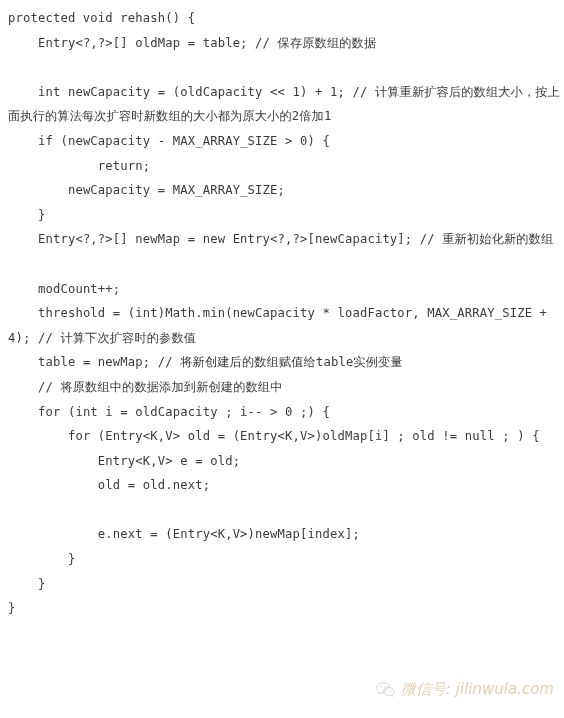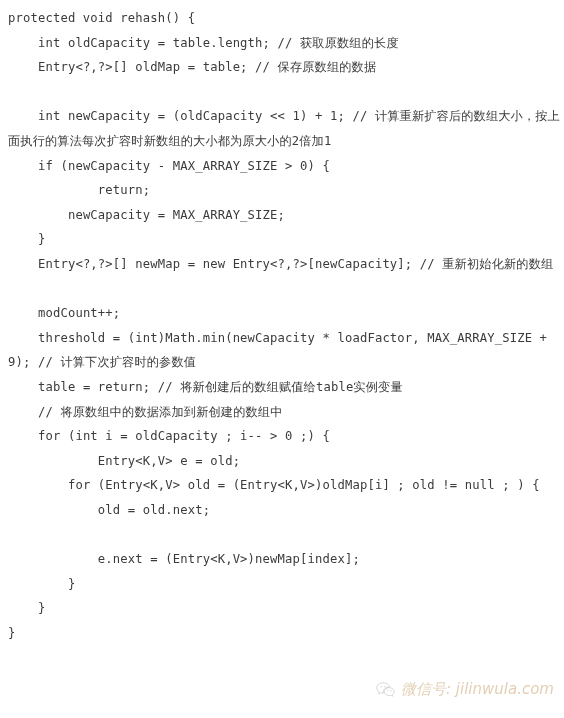--- a/index.html
+++ b/index.html
@@ -66,37 +66,36 @@
     color: #a16207;
     white-space: nowrap;
     font-style: italic;
   }
 </style>
 </head>
 <body>
 
 <div id="code-block">
     <div class="code-line">protected void rehash() {</div>
-    <div class="code-line">    int oldCapacity = table.length; // 获取原数组的长度</div>
     <div class="code-line">    Entry&lt;?,?&gt;[] oldMap = table; // 保存原数组的数据</div>
     <div class="code-line blank"></div>
     <div class="code-line">    int newCapacity = (oldCapacity &lt;&lt; 1) + 1; // 计算重新扩容后的数组大小，按上面执行的算法每次扩容时新数组的大小都为原大小的2倍加1</div>
     <div class="code-line">    if (newCapacity - MAX_ARRAY_SIZE &gt; 0) {</div>
     <div class="code-line">            return;</div>
     <div class="code-line">        newCapacity = MAX_ARRAY_SIZE;</div>
     <div class="code-line">    }</div>
     <div class="code-line">    Entry&lt;?,?&gt;[] newMap = new Entry&lt;?,?&gt;[newCapacity]; // 重新初始化新的数组</div>
     <div class="code-line blank"></div>
     <div class="code-line">    modCount++;</div>
-    <div class="code-line">    threshold = (int)Math.min(newCapacity * loadFactor, MAX_ARRAY_SIZE + 9); // 计算下次扩容时的参数值</div>
-    <div class="code-line">    table = return; // 将新创建后的数组赋值给table实例变量</div>
+    <div class="code-line">    threshold = (int)Math.min(newCapacity * loadFactor, MAX_ARRAY_SIZE + 4); // 计算下次扩容时的参数值</div>
+    <div class="code-line">    table = newMap; // 将新创建后的数组赋值给table实例变量</div>
     <div class="code-line">    // 将原数组中的数据添加到新创建的数组中</div>
     <div class="code-line">    for (int i = oldCapacity ; i-- &gt; 0 ;) {</div>
+    <div class="code-line">        for (Entry&lt;K,V&gt; old = (Entry&lt;K,V&gt;)oldMap[i] ; old != null ; ) {</div>
     <div class="code-line">            Entry&lt;K,V&gt; e = old;</div>
-    <div class="code-line">        for (Entry&lt;K,V&gt; old = (Entry&lt;K,V&gt;)oldMap[i] ; old != null ; ) {</div>
     <div class="code-line">            old = old.next;</div>
     <div class="code-line blank"></div>
     <div class="code-line">            e.next = (Entry&lt;K,V&gt;)newMap[index];</div>
     <div class="code-line">        }</div>
     <div class="code-line">    }</div>
     <div class="code-line">}</div>
   </div>
 
 <div id="watermark">
   <svg class="wm-icon" viewBox="0 0 30 24" aria-hidden="true">

